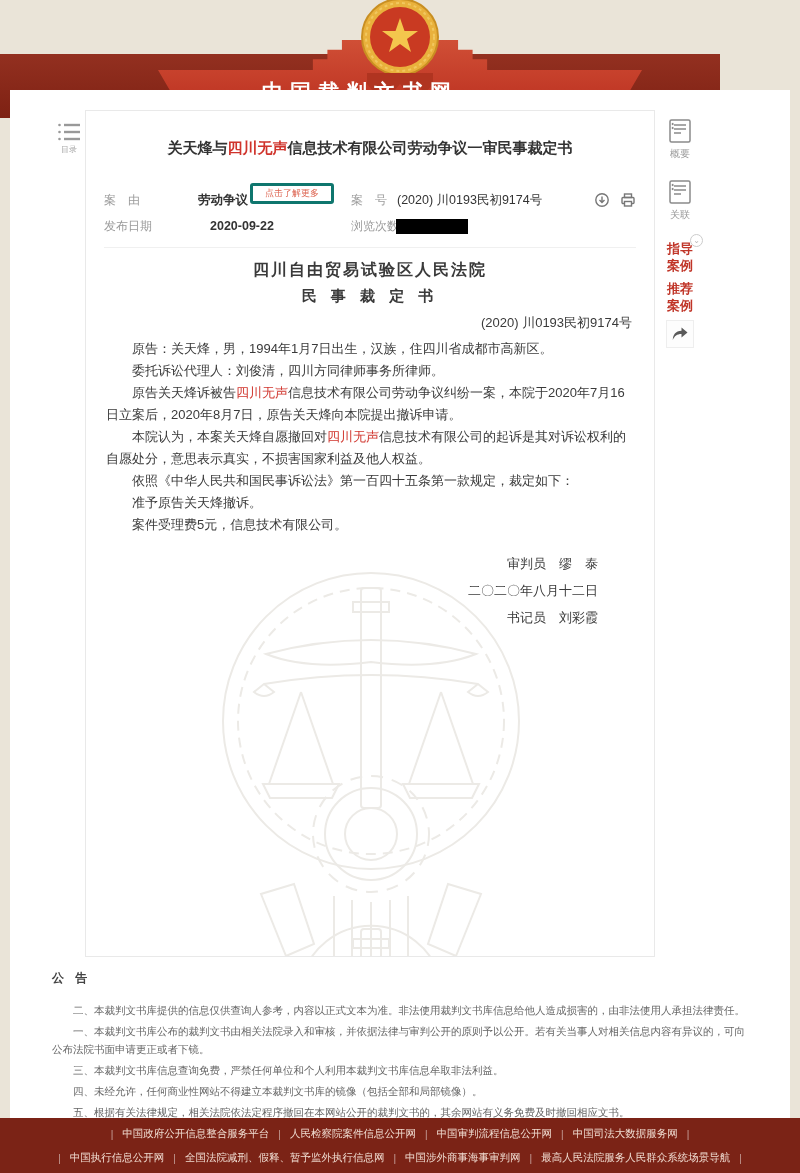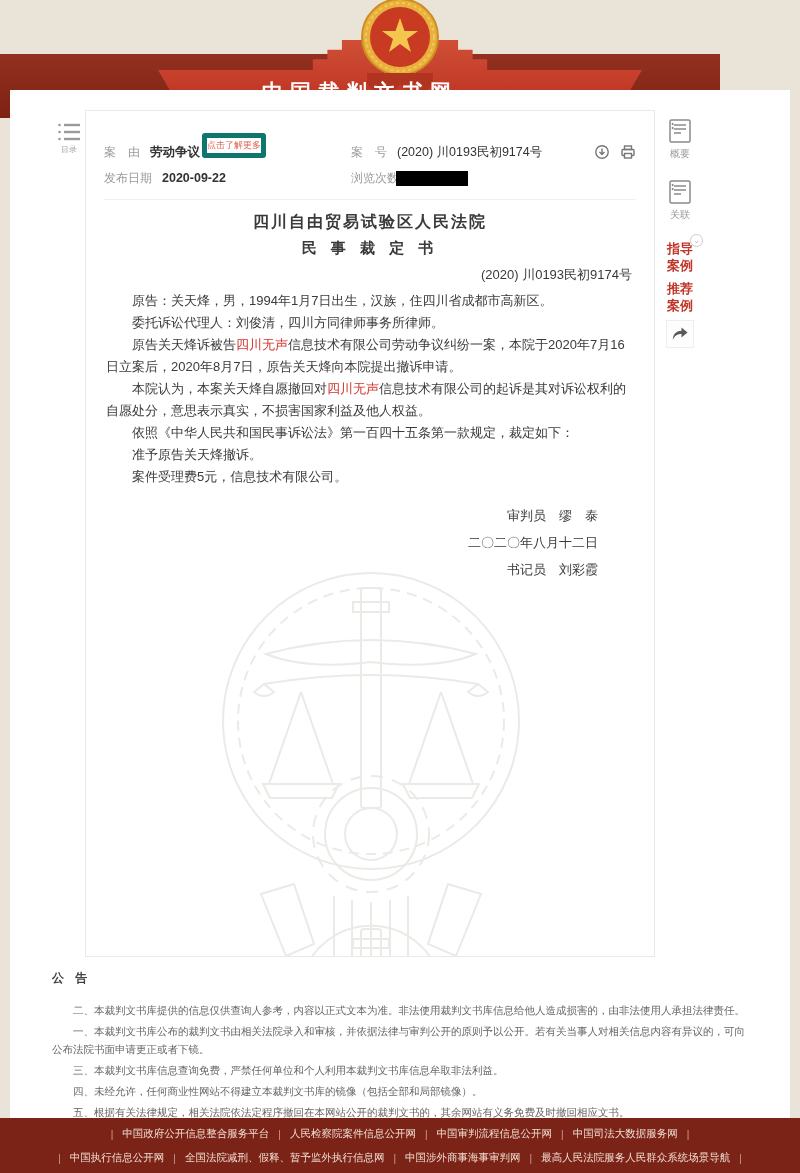--- a/index.html
+++ b/index.html
@@ -34,24 +34,24 @@
   
   .paper { position:absolute; left:75px; top:20px; width:570px; height:847px;
     border:1px solid #e9e9e9; background:#fff; overflow:hidden; }
   .doc-title { margin:26px 30px 0; text-align:center; font-size:15px; font-weight:bold; color:#333; line-height:22px; position:relative; z-index:2; }
   .hl { color:#d0342c; }
   .meta { margin:28px 18px 0; position:relative; z-index:2; }
   .meta-row { display:flex; align-items:center; height:26px; }
   .meta-col1 { width:247px; display:flex; align-items:center; }
   .meta-col2 { flex:1; display:flex; align-items:center; }
   .meta-label { color:#9b9b9b; font-size:12px; margin-right:10px; white-space:pre;text-align:center; }
-  .meta-value { color:#333; font-size:12.5px; font-weight:bold; }
+  .meta-value { color:#333; font-size:12.5px; font-weight:bold;margin-left:48px; }
   .meta-value-plain { color:#333; font-size:12.5px; }
-  .more-badge { font-size:9px; color:#dd6450; border:5px solid #0f766e; border-radius:3px;
-    padding:1px 0; margin-left:2px; transform:translateY(-7px); cursor:pointer; white-space:nowrap; }
+  .more-badge { font-size:9px; color:#dd6450; border:3px solid #0f766e; border-radius:3px;
+    padding:1px 12px; margin-left:2px; transform:translateY(-7px); cursor:pointer; white-space:nowrap; }
   .meta-icons { display:flex; gap:10px; align-items:center; }
   .meta-icons svg { cursor:pointer; }
   .redaction { display:inline-block; width:72px; height:15px; background:#000; margin-left:-13px; vertical-align:middle; position:relative; z-index:3; }
   .divider { border-top:1px solid #f0f0f0; margin:8px 0 0; }
   
   .court-name { text-align:center; font-size:16px; font-weight:bold; letter-spacing:2px; margin-top:12px; position:relative; z-index:2; }
   .doc-type { text-align:center; font-size:15px; font-weight:bold; letter-spacing:5px; margin-top:6px; position:relative; z-index:2; }
   .case-no { text-align:right; font-size:13px; margin:8px 22px 6px 0; position:relative; z-index:2; }
   .doc-body { margin:0 20px; position:relative; z-index:2; }
   .doc-para { font-size:13px; line-height:22px; text-indent:2em; color:#3a3a3a; }
@@ -133,20 +133,21 @@
       <path d="M55 328 L80 390 L108 378 L88 318 Z"></path>
       <path d="M275 328 L250 390 L222 378 L242 318 Z"></path>
       <path d="M128 330 L128 398 M146 334 L146 400 M165 336 L165 400 M184 334 L184 400 M202 330 L202 398"></path>
     </svg>
     <svg class="watermark2" width="160" height="60" viewBox="0 0 160 60" fill="none" stroke="#eceae6" stroke-width="2">
       <path d="M10 60 A72 72 0 0 1 150 60"></path>
       <rect x="70" y="8" width="20" height="52" rx="3"></rect>
       <rect x="62" y="18" width="36" height="9"></rect>
     </svg>
 
+    <h1 class="doc-title" id="doc-title"><span>关天烽与</span><span class="hl">四川无声</span><span>信息技术有限公司劳动争议一审民事裁定书</span></h1>
 
     <div class="meta">
       <div class="meta-row">
         <div class="meta-col1">
           <span class="meta-label">案　由</span>
           <span class="meta-value">劳动争议</span>
           <span class="more-badge">点击了解更多</span>
         </div>
         <div class="meta-col2">
           <span class="meta-label">案　号</span>

